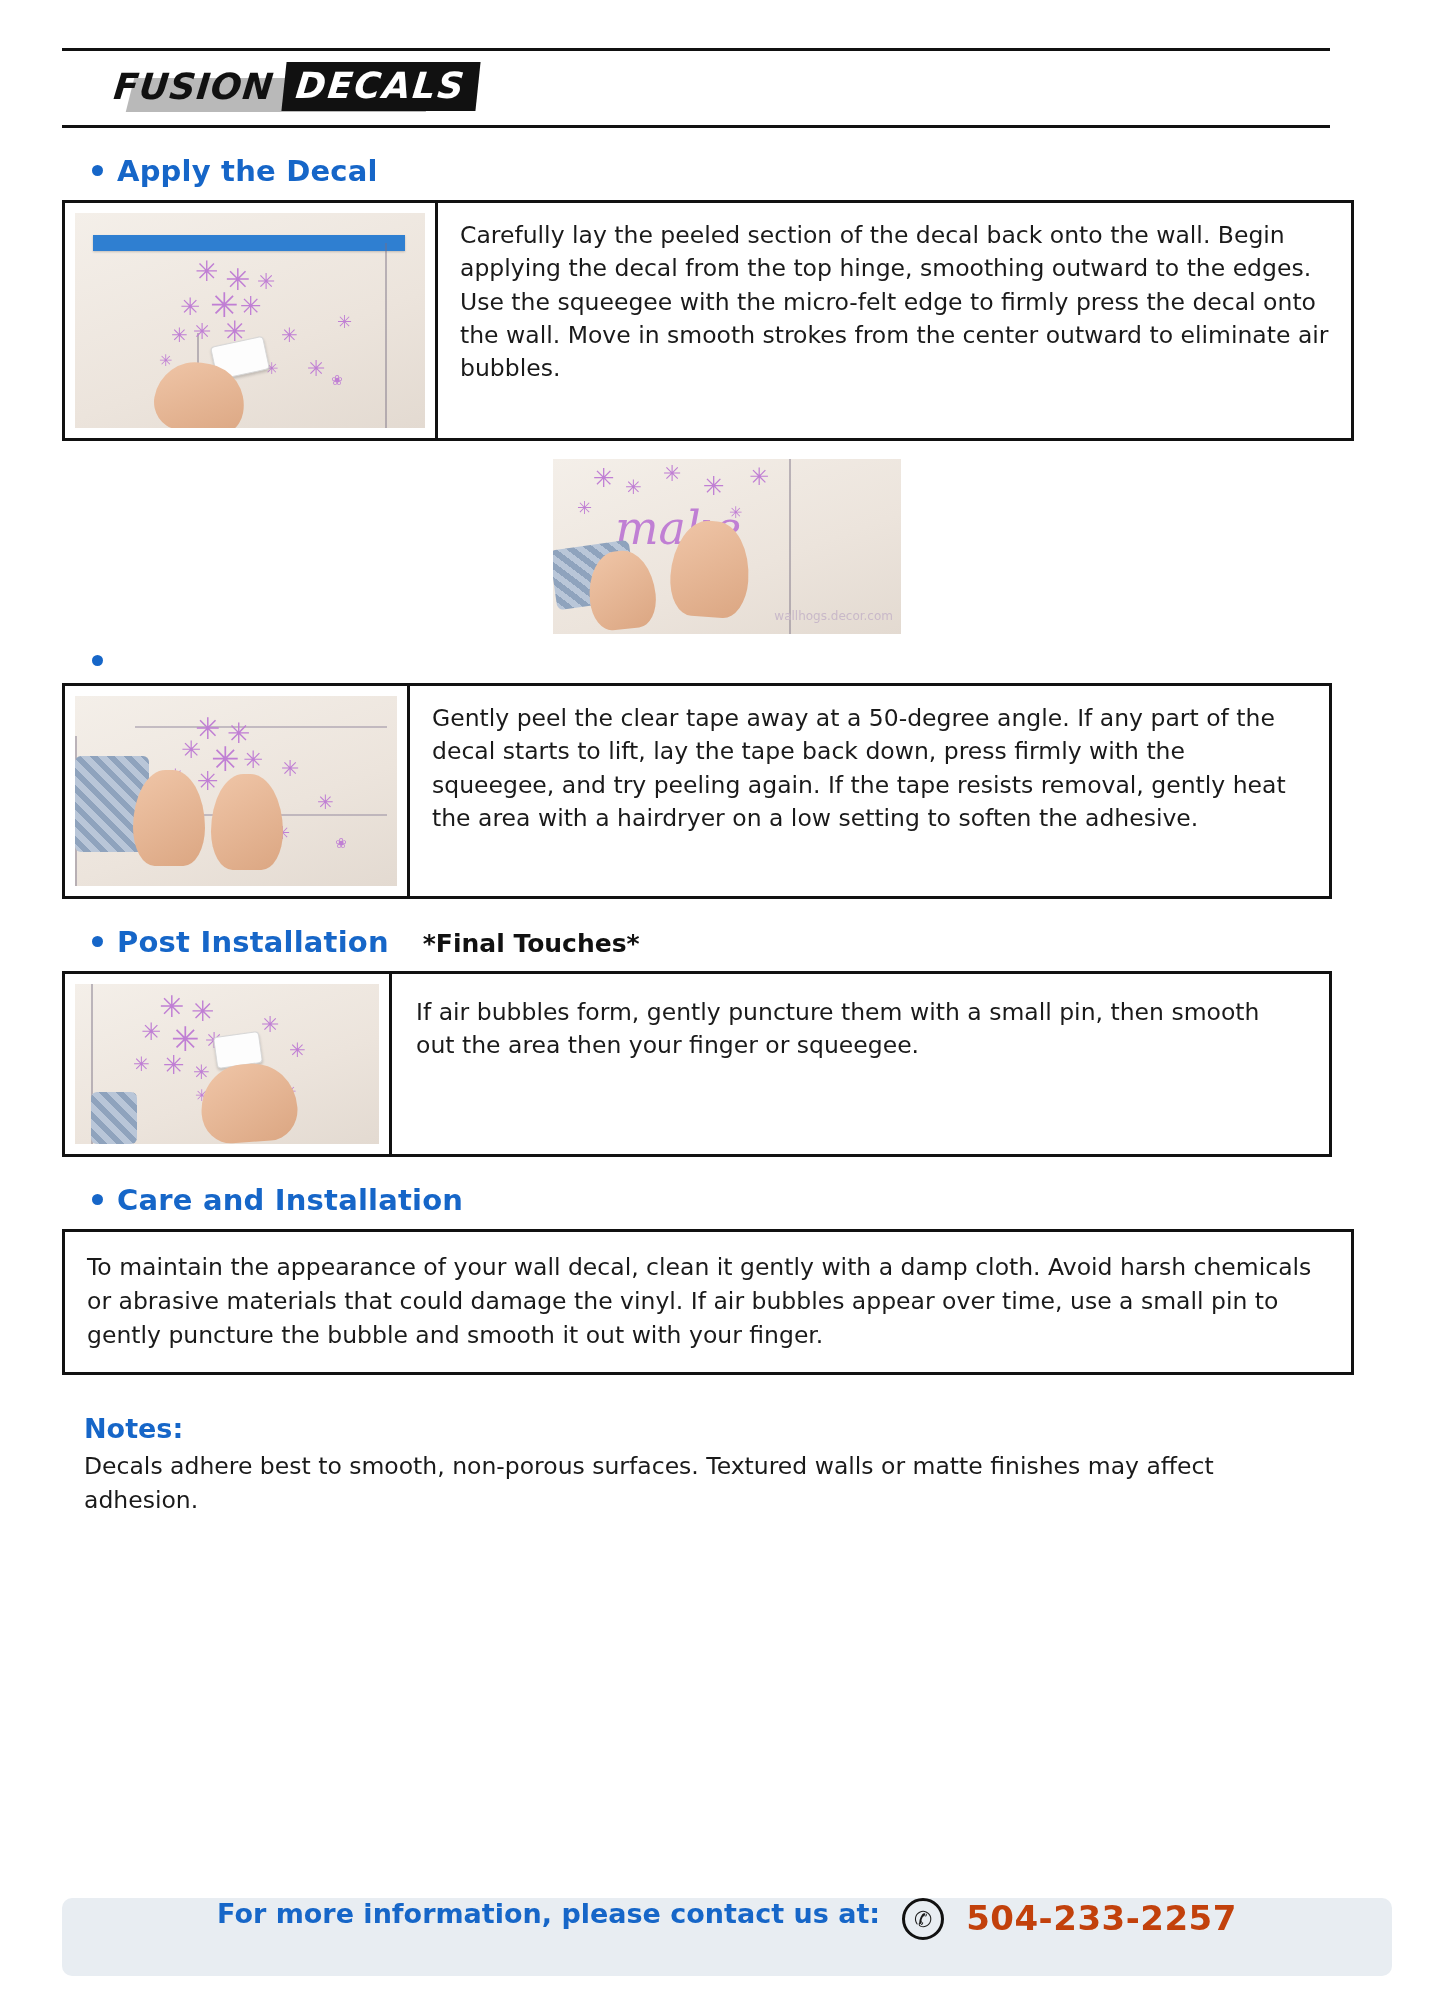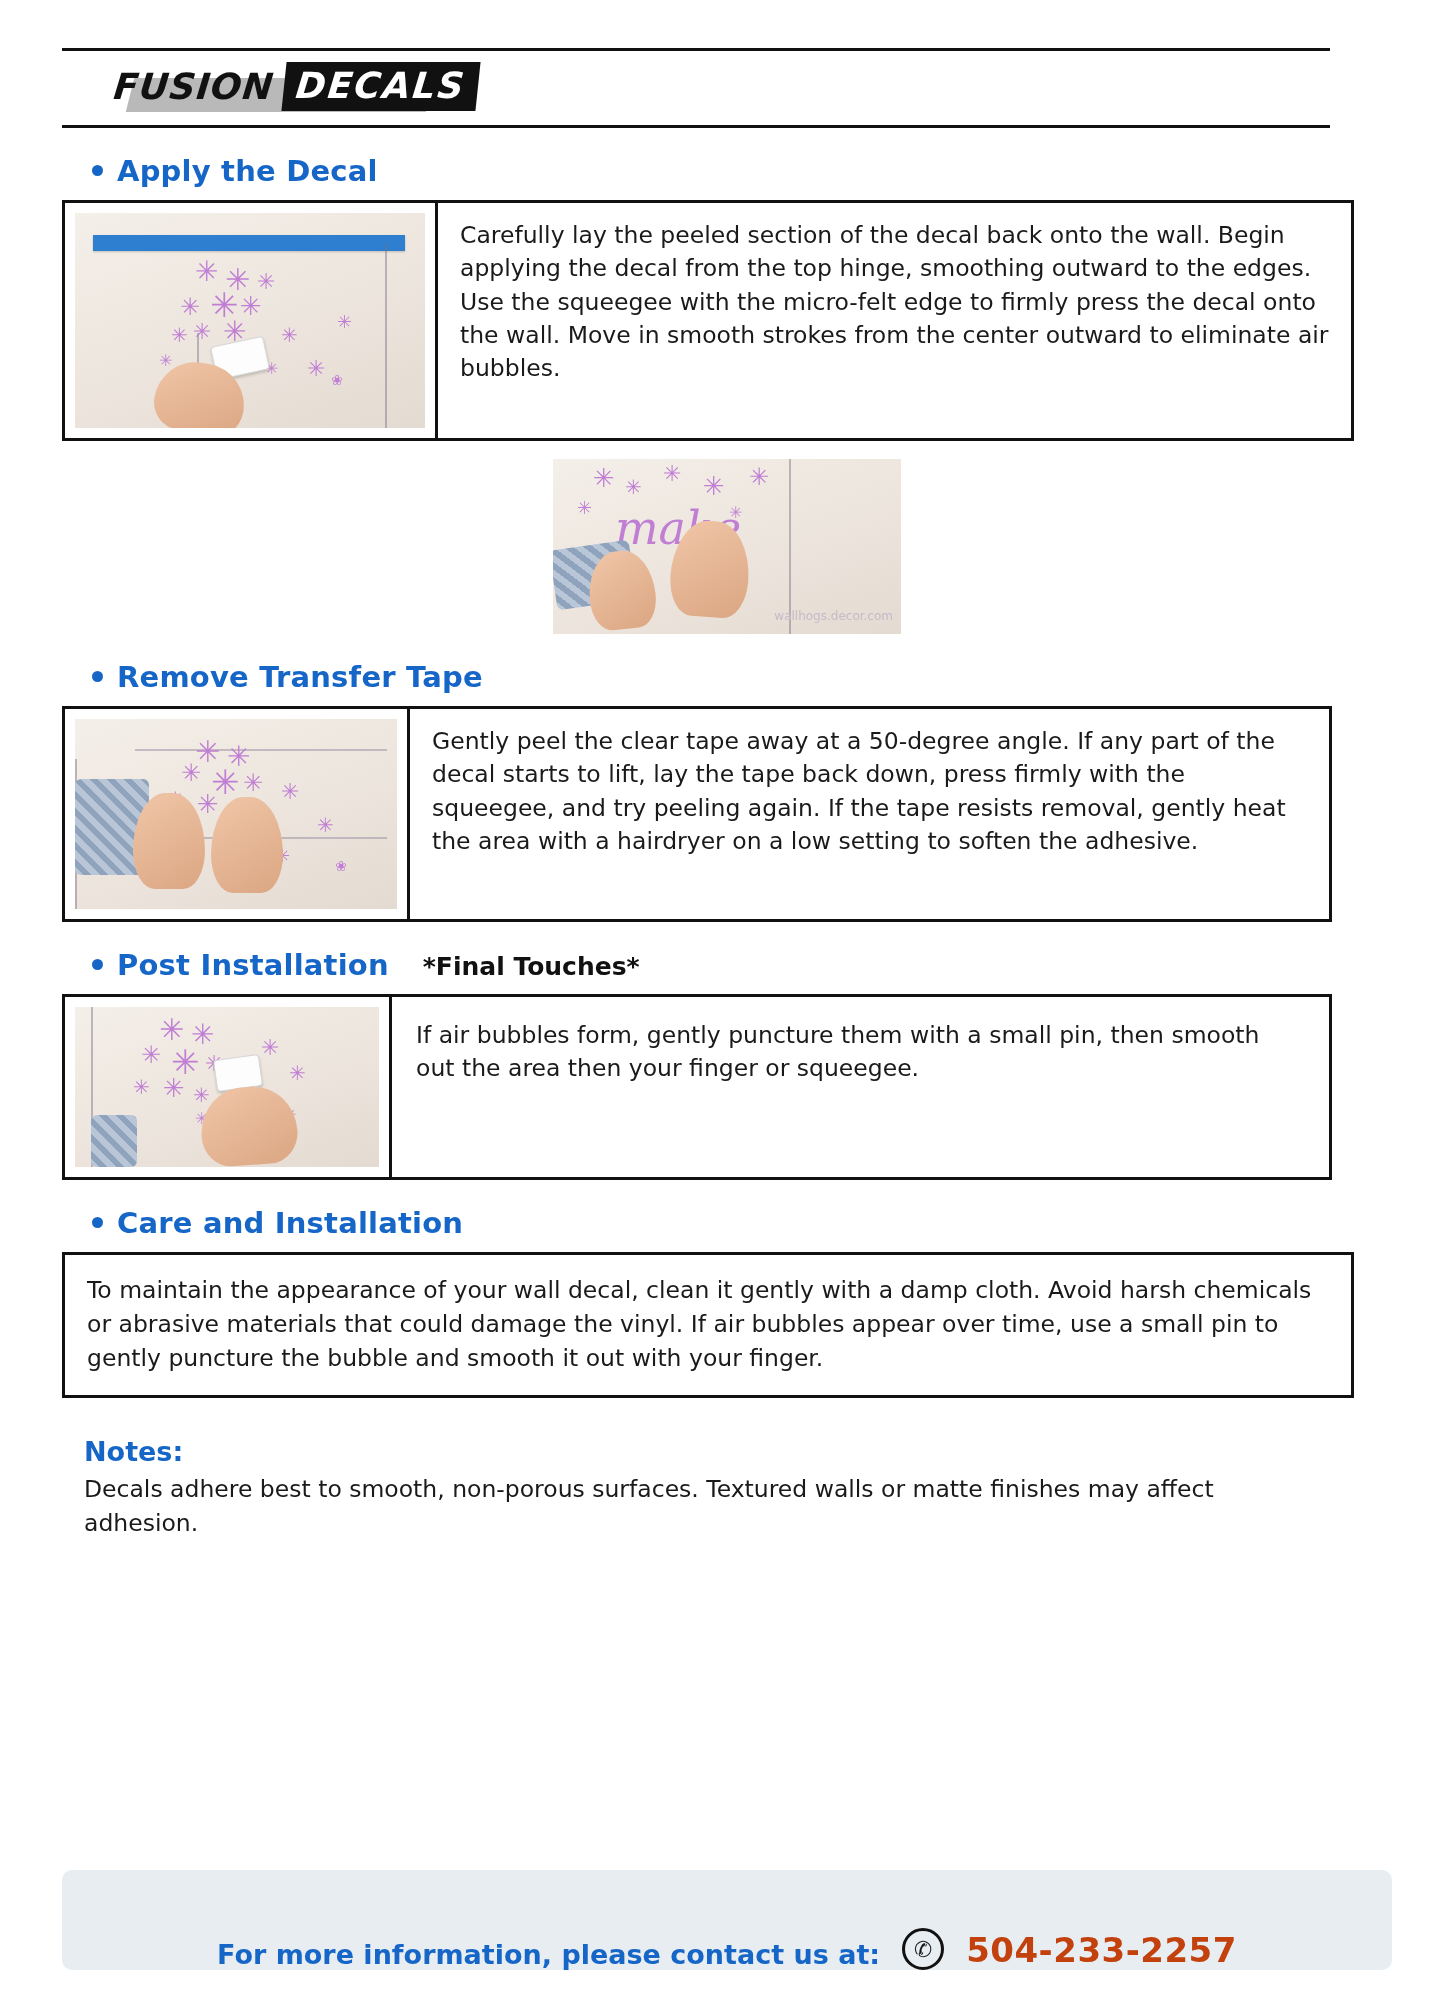--- a/index.html
+++ b/index.html
@@ -107,23 +107,23 @@
     font-size: 23.5px; line-height: 1.45;
   }
 
   
   .notes { margin: 38px 0 0 22px; }
   .notes-title { color: #1666c8; font-size: 27px; font-weight: bold; margin-bottom: 6px; }
   .notes-body { font-size: 23.5px; line-height: 1.42; max-width: 1190px; }
 
   
   .footer {
-    position: absolute; left: 62px; right: 62px; bottom: 30px;
-    background: #e8edf2; border-radius: 10px; height: 100px;
-    display: flex; align-items: flex-end; justify-content: center; gap: 22px;
+    position: absolute; left: 62px; right: 62px; bottom: 24px;
+    background: #e8edf2; border-radius: 10px; height: 78px;
+    display: flex; align-items: flex-start; justify-content: center; gap: 22px;
   }
   .footer-text { color: #1666c8; font-size: 27px; font-weight: bold; }
   .phone-icon {
     width: 42px; height: 42px; border: 3px solid #111; border-radius: 50%;
     display: flex; align-items: center; justify-content: center; font-size: 22px;
   }
   .phone-num { font-size: 34px; font-weight: bold; color: #c2410c; letter-spacing: .5px; }
 </style>
 </head>
 <body>
@@ -192,21 +192,20 @@
       <div style="position:absolute;left:62px;top:42px;font-family:'DejaVu Serif',serif;font-style:italic;font-size:46px;color:#c07fd4;">make</div>
       <div class="sleeve" style="left:0px;top:86px;width:80px;height:60px;transform:rotate(-8deg);"></div>
       <div class="hand" style="left:36px;top:92px;width:66px;height:78px;transform:rotate(-6deg);"></div>
       <div class="hand" style="left:118px;top:62px;width:78px;height:96px;transform:rotate(4deg);"></div>
       <div class="wm">wallhogs.decor.com</div>
     </div>
   </div>
 
   <div class="sec-head">
     <span class="bullet"></span>
-    <span class="sec-title">Remove Transfer Tape</span>
   </div>
 
   <div class="box narrow">
     <div class="box-img">
       <div class="photo" style="width:322px;height:190px;">
         <div class="wall"></div>
         <div class="edge-line" style="left:0px;top:40px;height:150px;"></div>
         <div style="position:absolute;left:60px;top:30px;right:10px;height:2px;background:rgba(150,140,160,.5);"></div>
         <div style="position:absolute;left:60px;top:118px;right:10px;height:2px;background:rgba(150,140,160,.5);"></div>
         <div class="flower" style="left:120px;top:18px;font-size:30px;">✳</div>

